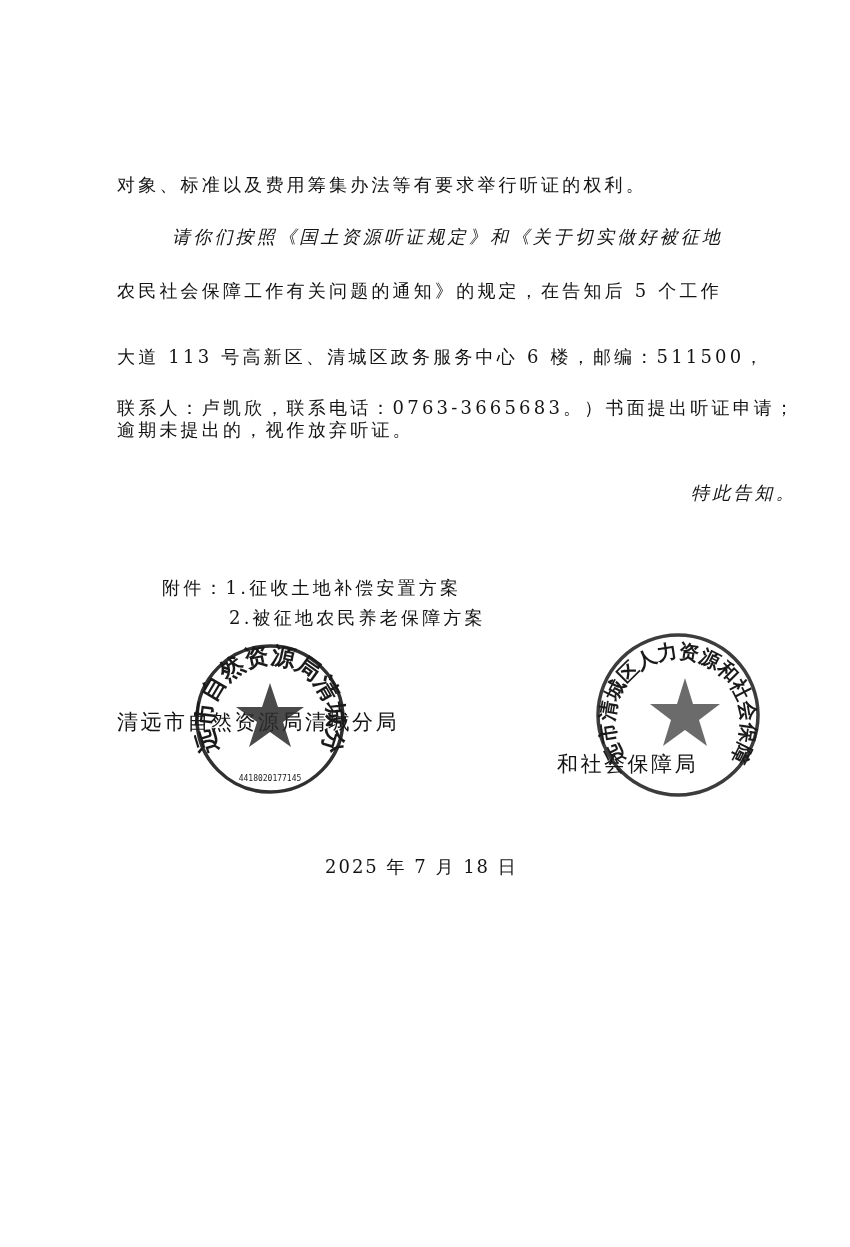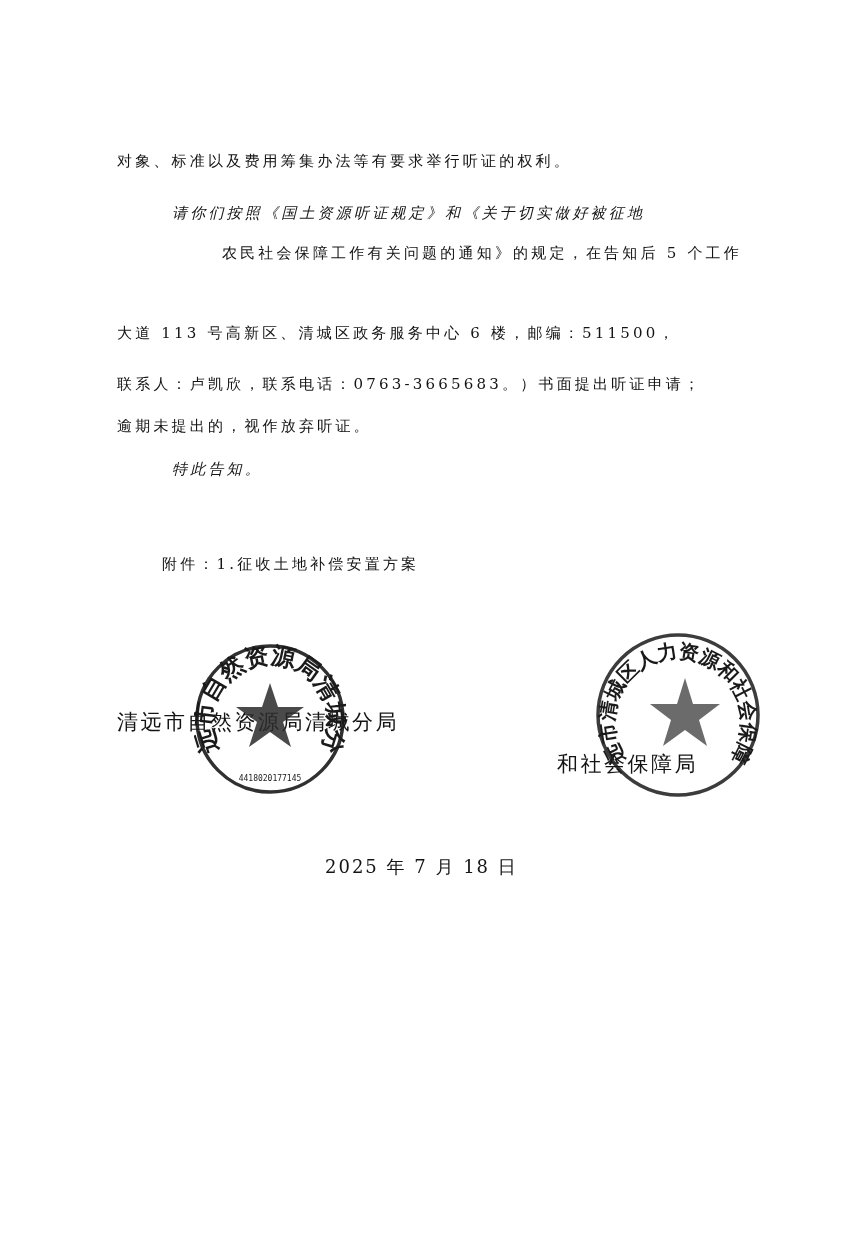--- a/index.html
+++ b/index.html
@@ -18,25 +18,26 @@
     .page {
       position: absolute;
       left: 0; top: 0;
       width: 850px; height: 1247px;
       background: #ffffff;
     }
     .line {
       position: absolute;
       left: 117px;
       width: 625px;
-      font-size: 15px;
+      font-size: 18px;
       letter-spacing: 3.2px;
       line-height: 28px;
       white-space: nowrap;
       color: #141414;
+      margin-top: 24px;
     }
     .indent { left: 172px; font-style: italic; }
     .attach-label { left: 162px; }
     .attach-item2 { left: 229px; }
 
     .sig {
       position: absolute;
       font-size: 21px;
       letter-spacing: 2.5px;
       line-height: 28px;
@@ -72,29 +73,30 @@
       fill: #1a1a1a;
     }
   </style>
 </head>
 <body>
 
 <div class="page">
 
   <div class="line" style="top:147px;">对象、标准以及费用筹集办法等有要求举行听证的权利。</div>
   <div class="line indent" style="top:199px;">请你们按照《国土资源听证规定》和《关于切实做好被征地</div>
-  <div class="line" style="top:239px;text-align:right;">农民社会保障工作有关问题的通知》的规定，在告知后 5 个工作</div>
+  <div class="line" style="top:253px;">农民社会保障工作有关问题的通知》的规定，在告知后 5 个工作</div>
   <div class="line" style="top:319px;">大道 113 号高新区、清城区政务服务中心 6 楼，邮编：511500，</div>
   <div class="line" style="top:370px;">联系人：卢凯欣，联系电话：0763-3665683。）书面提出听证申请；</div>
-  <div class="line" style="top:412px;">逾期未提出的，视作放弃听证。</div>
-  <div class="line indent" style="top:455px;">特此告知。</div>
+  <div class="line" style="top:392px;">逾期未提出的，视作放弃听证。</div>
+  <div class="line indent" style="top:455px;text-align:right;">特此告知。</div>
 
   <div class="line attach-label" style="top:550px; width:auto;">
     <span>附件：</span><span>1.征收土地补偿安置方案</span>
   </div>
+  <div class="line attach-item2" style="top:580px; width:auto;">2.被征地农民养老保障方案</div>
 
   <div class="seal" style="left:194px; top:643px;">
     <svg width="152" height="152" viewBox="0 0 152 152">
       <defs>
         <path id="arcL" d="M 22 100 A 58 58 0 1 1 130 100"></path>
       </defs>
       <circle cx="76" cy="76" r="73" fill="none" stroke="#1a1a1a" stroke-width="3.5" opacity="0.9"></circle>
       <text class="seal-text">
         <textPath href="#arcL" startOffset="50%" text-anchor="middle">清远市自然资源局清城分局</textPath>
       </text>

